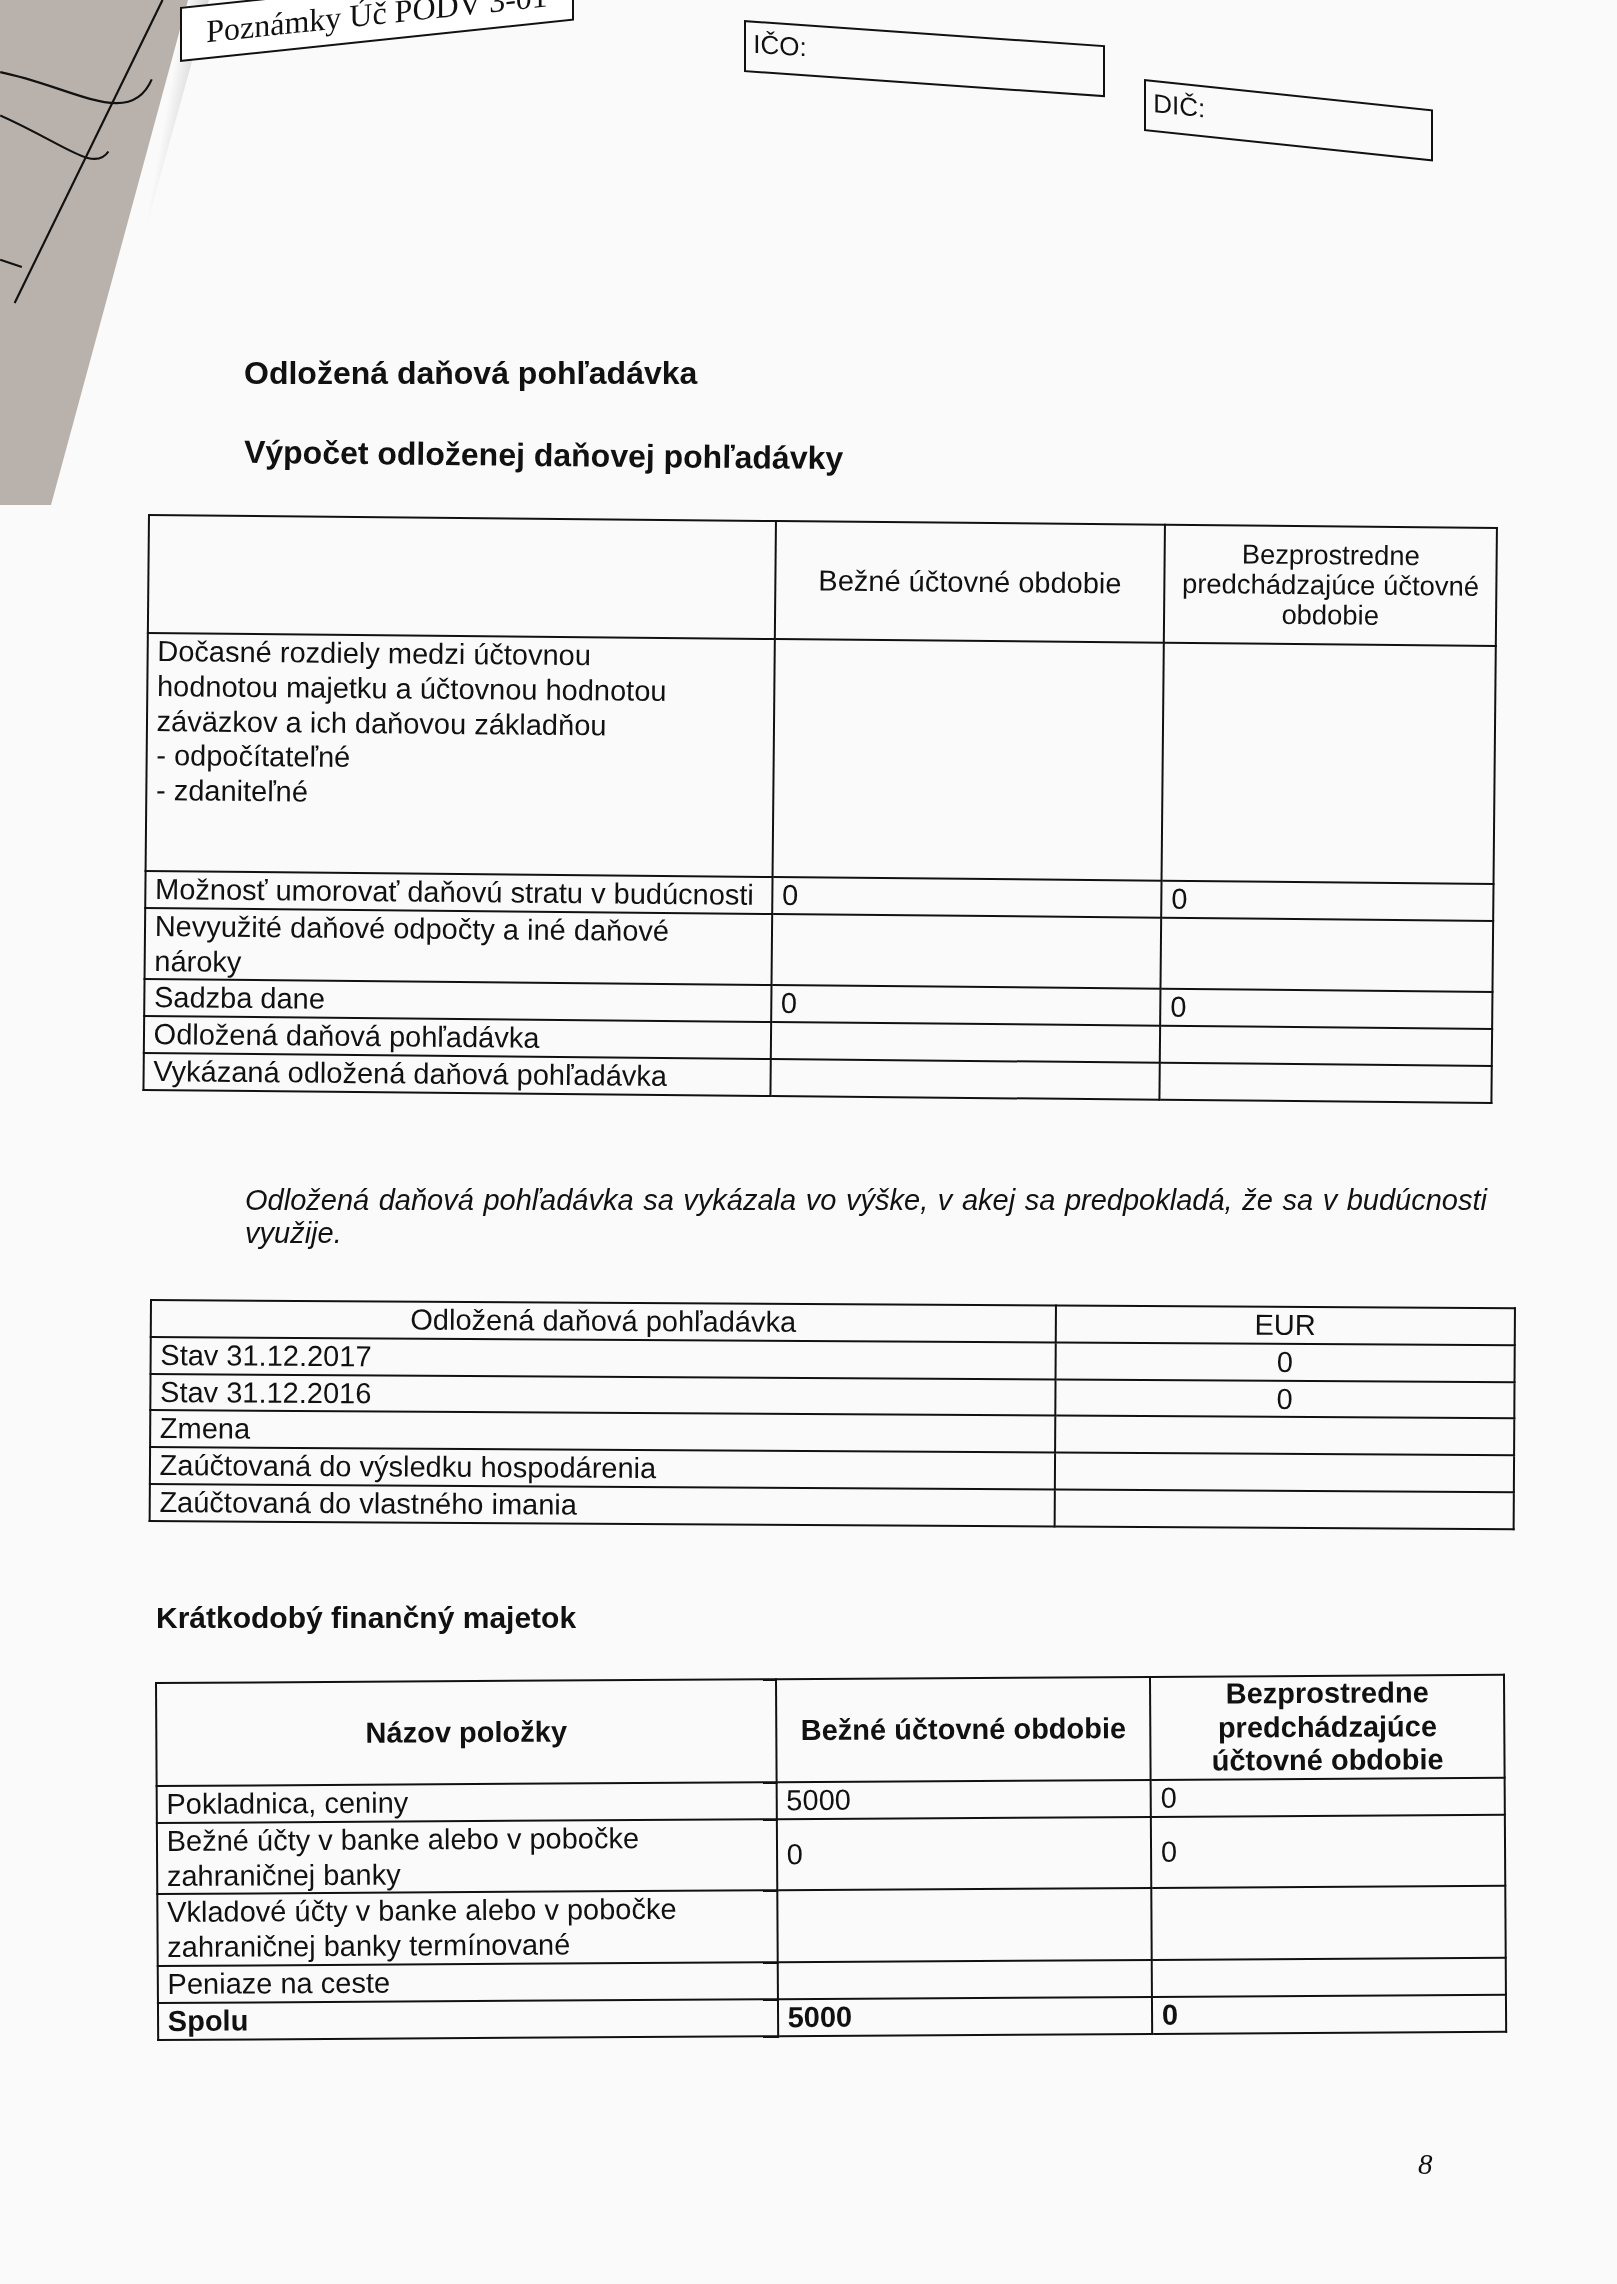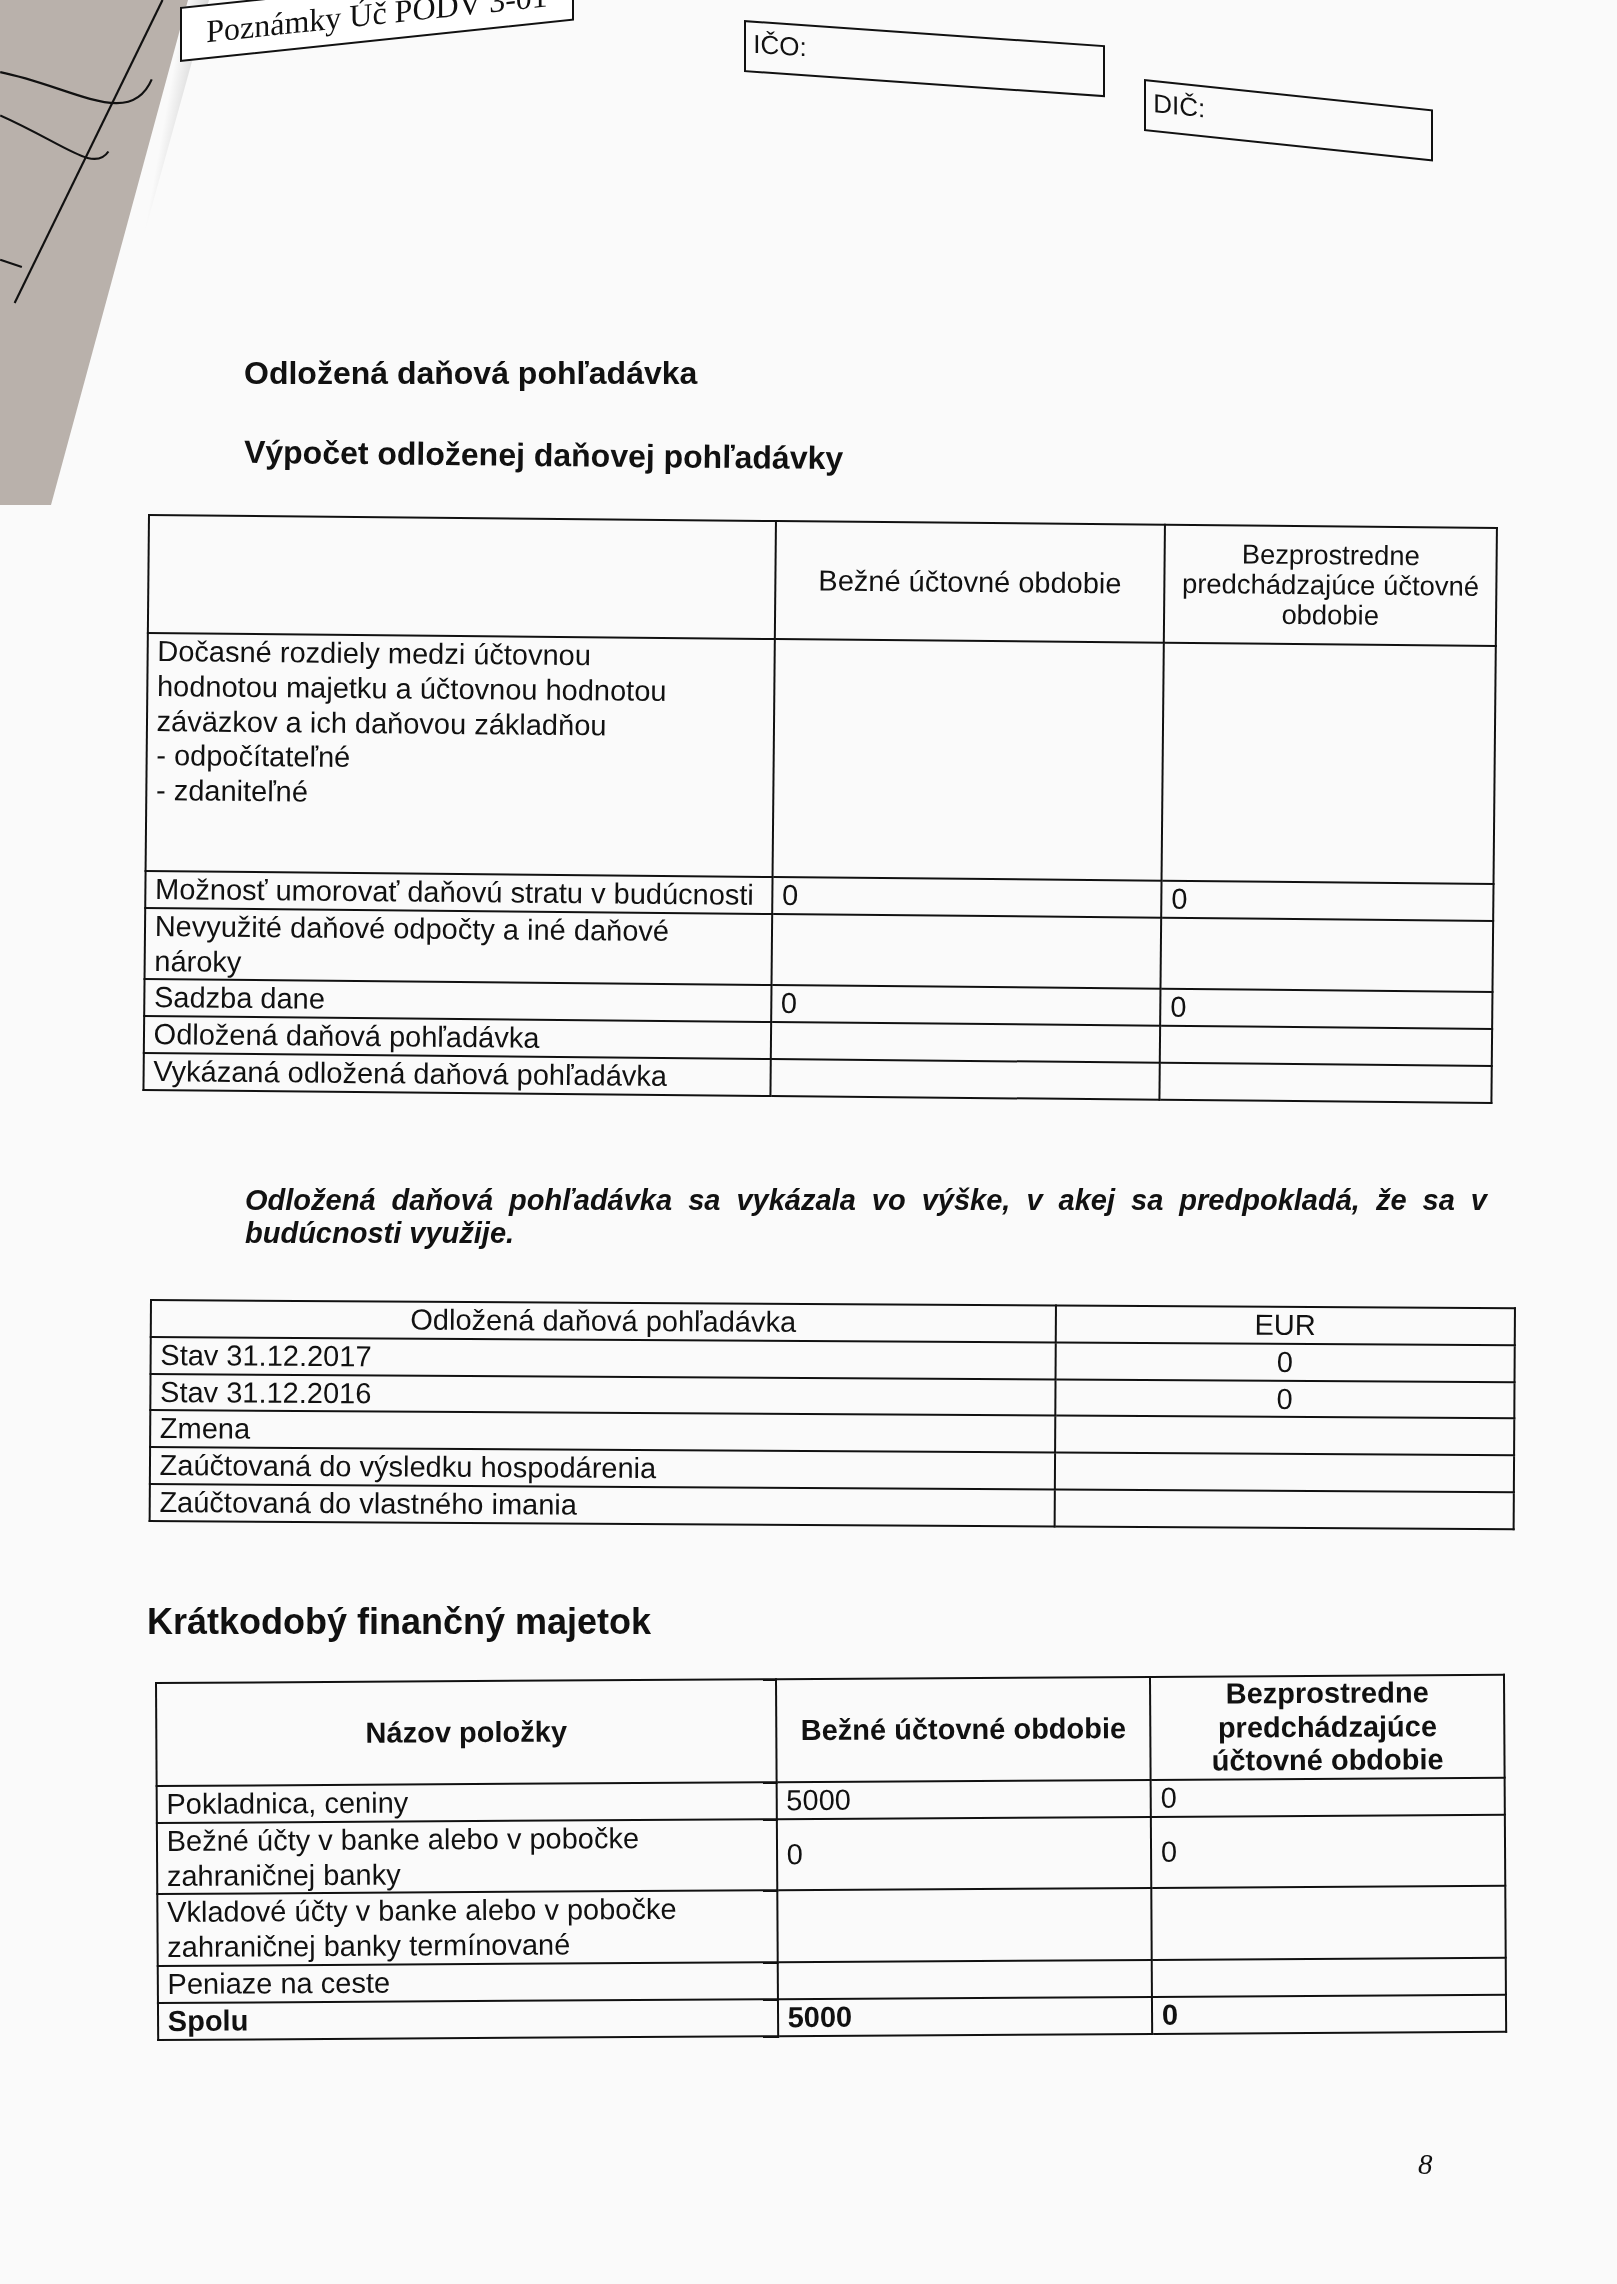--- a/index.html
+++ b/index.html
@@ -29,35 +29,35 @@
       position: absolute; border: 2.2px solid #111; background: transparent;
       font-size: 26px; padding: 5.8px 7.2px; box-sizing: border-box;
       transform-origin: left top;
     }
     .ico-box { left: 744px; top: 20px; width: 361px; height: 52px; transform: skewY(4deg); }
     .dic-box { left: 1144px; top: 79px; width: 289px; height: 52px; transform: skewY(6deg); }
 
     .h-section { position: absolute; font-weight: bold; font-size: 32px; }
     .h1 { left: 244px; top: 355px; }
     .h2 { left: 244px; top: 437px; transform: rotate(0.6deg); }
-    .h3 { left: 147px; top: 1601px; font-size: 36px; }
+    .h3 { left: 156px; top: 1601px; font-size: 30px; }
 
     table { border-collapse: collapse; position: absolute; }
     td, th { border: 2.2px solid #111; padding: 0 8.7px; vertical-align: top; font-size: 29px; line-height: 1.2; }
 
     .t1 { left: 148px; top: 514px; width: 1350px; transform: rotate(0.55deg); transform-origin: left top; }
     .t1 col.c1 { width: 628px; }
     .t1 col.c2 { width: 390px; }
     .t1 col.c3 { width: 332px; }
     .t1 .hdr td { height: 116px; vertical-align: middle; text-align: center; }
     .t1 .hdr td.h-prev { font-size: 27.4px; line-height: 1.1; }
 
     .note {
       position: absolute; left: 245px; top: 1184px; width: 1242px;
-      font-style: italic; font-size: 29px; line-height: 1.15; text-align: justify; font-weight: bold;
+      font-style: italic; font-size: 29px; line-height: 1.15; text-align: justify;
     }
 
     .t2 { left: 150px; top: 1299px; width: 1366px; transform: rotate(0.35deg); transform-origin: left top; }
     .t2 col.c1 { width: 906px; }
     .t2 col.c2 { width: 460px; }
     .t2 td { height: 33px; }
     .t2 .center { text-align: center; }
 
     .t3 { left: 155px; top: 1682px; width: 1350px; transform: rotate(-0.35deg); transform-origin: left top; }
     .t3 col.c1 { width: 621px; }

